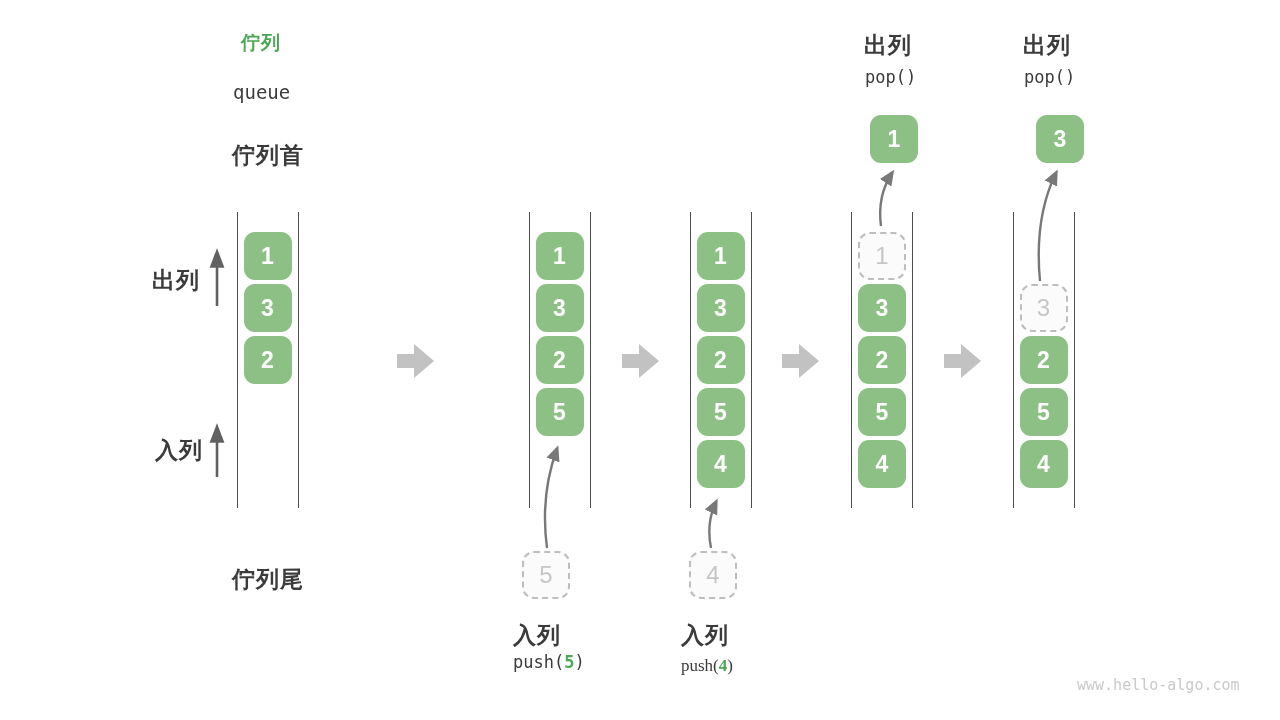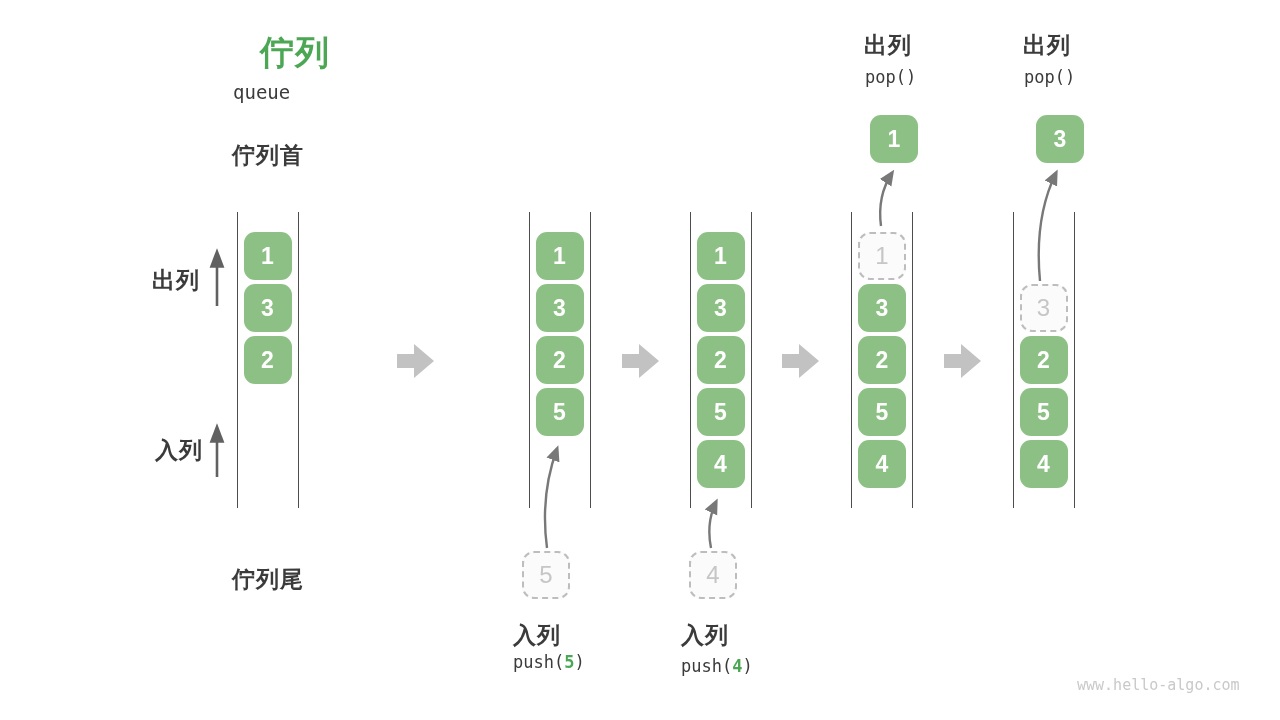--- a/index.html
+++ b/index.html
@@ -13,21 +13,21 @@
     --rail-gray: #4d4d4d;
     --watermark-gray: #c9c9c9;
   }
   html, body { margin: 0; padding: 0; background: #ffffff; }
   #canvas {
     position: relative; width: 1280px; height: 720px;
     background: #ffffff; overflow: hidden;
     font-family: "Liberation Sans", sans-serif;
   }
   .abs { position: absolute; }
-  .title-zh { font-size: 34px; font-weight: bold; color: var(--title-green); letter-spacing: 1px; margin-left: 19px; }
+  .title-zh { font-size: 19px; font-weight: bold; color: var(--title-green); letter-spacing: 1px; }
   .title-en { font-family: "DejaVu Sans Mono", monospace; font-size: 19px; color: var(--text-dark); margin-top: 11px; }
   .cjk-label { font-size: 23px; font-weight: bold; color: var(--text-dark); letter-spacing: 1px; white-space: nowrap; text-align: right; }
   .code-label { font-family: "DejaVu Sans Mono", monospace; font-size: 17px; color: var(--text-dark); white-space: nowrap; }
   .code-arg { color: var(--title-green); font-weight: bold; }
   .rails {
     position: absolute; width: 62px; height: 296px; top: 212px;
     border-left: 1.6px solid var(--rail-gray); border-right: 1.6px solid var(--rail-gray);
     box-sizing: border-box;
   }
   .qbox {
@@ -80,21 +80,21 @@
       </div>
       <div class="">
         <div class="rails" style="left: 689.5px;"></div>
         <div class="qbox" style="left: 696.5px; top: 232px;">1</div>
         <div class="qbox" style="left: 696.5px; top: 284px;">3</div>
         <div class="qbox" style="left: 696.5px; top: 336px;">2</div>
         <div class="qbox" style="left: 696.5px; top: 388px;">5</div>
         <div class="qbox" style="left: 696.5px; top: 440px;">4</div>
         <div class="qbox qghost" style="left: 689px; top: 551px;">4</div>
         <div class="abs cjk-label" style="left: 681px; top: 620px;">入列</div>
-        <div class="abs code-label" style="left: 681px; top: 656px;"><span>push(</span><span class="code-arg">4</span><span>)</span></div>
+        <div class="abs code-label" style="left: 681px; top: 656px; font-family: Liberation Serif, serif;"><span>push(</span><span class="code-arg">4</span><span>)</span></div>
       </div>
       <div class="">
         <div class="rails" style="left: 851px;"></div>
         <div class="qbox qghost" style="left: 858px; top: 232px;">1</div>
         <div class="qbox" style="left: 858px; top: 284px;">3</div>
         <div class="qbox" style="left: 858px; top: 336px;">2</div>
         <div class="qbox" style="left: 858px; top: 388px;">5</div>
         <div class="qbox" style="left: 858px; top: 440px;">4</div>
         <div class="qbox" style="left: 870px; top: 115px;">1</div>
         <div class="abs cjk-label" style="left: 864px; top: 30px;">出列</div>

